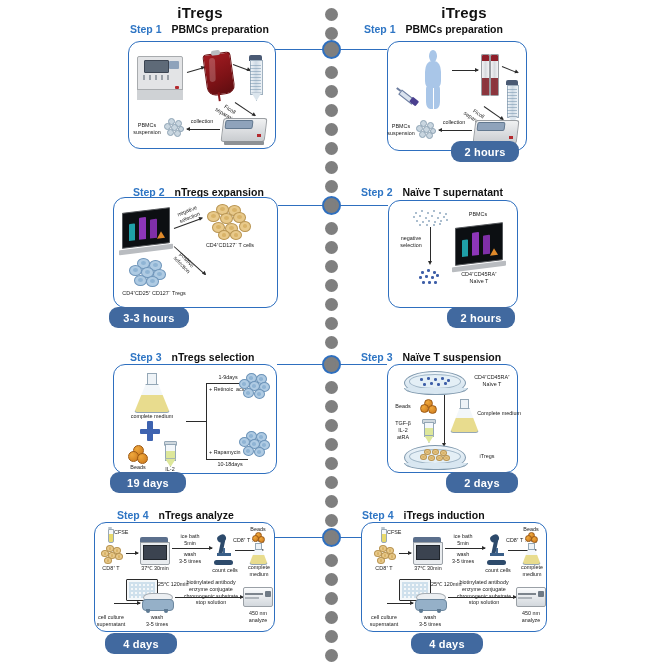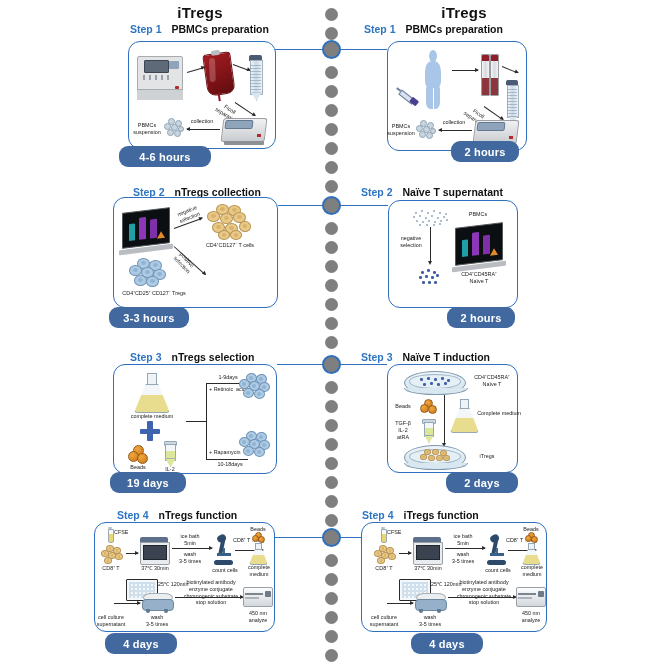--- a/index.html
+++ b/index.html
@@ -358,21 +358,20 @@
       <span style="left:12px;top:2px;width:7px;height:7px"></span>
       <span style="left:1px;top:5px;width:7px;height:7px"></span>
       <span style="left:8px;top:6px;width:7px;height:7px"></span>
       <span style="left:15px;top:8px;width:6px;height:6px"></span>
       <span style="left:4px;top:11px;width:7px;height:7px"></span>
       <span style="left:11px;top:12px;width:7px;height:7px"></span>
     </div>
     <div class="lbl" style="left:2px;top:80px;width:32px;">PBMCs
 suspension</div>
   </div>
-  <div class="badge" style="left:119px;top:146px;width:92px;">4-6 hours</div>
 
   <div class="step-head" style="left:364px;top:23px;">
     <span class="step-num">Step 1</span><span class="step-name">PBMCs preparation</span>
   </div>
   <div class="panel" style="left:387px;top:41px;width:140px;height:110px;">
 
     <div class="syr" style="left:6px;top:46px;width:26px;height:16px;">
       <div class="nd"></div>
         <div class="brl"></div>
         <div class="pl"></div>
@@ -422,21 +421,21 @@
       <span style="left:15px;top:8px;width:6px;height:6px"></span>
       <span style="left:4px;top:11px;width:7px;height:7px"></span>
       <span style="left:11px;top:12px;width:7px;height:7px"></span>
     </div>
     <div class="lbl" style="left:-3px;top:81px;width:32px;">PBMCs
 suspension</div>
   </div>
   <div class="badge" style="left:451px;top:141px;width:68px;">2 hours</div>
 
   <div class="step-head" style="left:133px;top:186px;">
-    <span class="step-num">Step 2</span><span class="step-name">nTregs collection</span>
+    <span class="step-num">Step 2</span><span class="step-name">nTregs expansion</span>
   </div>
   <div class="panel" style="left:113px;top:197px;width:165px;height:111px;">
 
     <div class="cyto" style="left:8px;top:12px;width:48px;height:36px;">
       <div class="sc"></div>
         <div class="t1"></div>
         <div class="t2"></div>
         <div class="t3"></div>
       <div class="dr"></div>
         <div class="st"></div>
@@ -590,21 +589,21 @@
       <span style="left:1px;top:6px;width:11px;height:10px"></span>
       <span style="left:11px;top:8px;width:11px;height:10px"></span>
       <span style="left:21px;top:9px;width:11px;height:10px"></span>
       <span style="left:5px;top:15px;width:11px;height:10px"></span>
       <span style="left:16px;top:16px;width:11px;height:10px"></span>
     </div>
   </div>
   <div class="badge" style="left:110px;top:472px;width:76px;">19 days</div>
 
   <div class="step-head" style="left:361px;top:351px;">
-    <span class="step-num">Step 3</span><span class="step-name">Naïve T induction</span>
+    <span class="step-num">Step 3</span><span class="step-name">Naïve T suspension</span>
   </div>
   <div class="panel" style="left:387px;top:364px;width:131px;height:109px;">
 
     <div class="petri" style="left:16px;top:6px;width:62px;height:24px;">
       <div class="rim"></div>
         <div class="in"></div>
         <div class="sd"></div>
       <div class="speckle blue" style="left:14px;top:6px;width:34px;height:10px;">
         <span style="left:2px;top:1px"></span>
           <span style="left:9px;top:0px"></span>
@@ -656,21 +655,21 @@
         <span style="left:8px;top:6px;width:7px;height:6px"></span>
         <span style="left:16px;top:6px;width:7px;height:6px"></span>
         <span style="left:23px;top:6px;width:7px;height:6px"></span>
       </div>
     </div>
     <div class="lbl" style="left:84px;top:88px;width:30px;">iTregs</div>
   </div>
   <div class="badge" style="left:446px;top:472px;width:72px;">2 days</div>
 
   <div class="step-head" style="left:117px;top:509px;">
-    <span class="step-num">Step 4</span><span class="step-name">nTregs function</span>
+    <span class="step-num">Step 4</span><span class="step-name">nTregs analyze</span>
   </div>
   <div class="panel" style="left:94px;top:522px;width:181px;height:110px;">
 
     <div class="vial" style="left:12px;top:4px;width:6px;height:14px;">
       <div class="c"></div>
         <div class="b"></div>
     </div>
     <div class="lbl l" style="left:19px;top:6px;width:22px;">CFSE</div>
 
     <div class="cluster cl-tan" style="left:6px;top:22px;width:22px;height:18px;">
@@ -754,21 +753,21 @@
         <div class="sl"></div>
         <div class="sl2"></div>
         <div class="pn"></div>
     </div>
     <div class="lbl" style="left:146px;top:87px;width:34px;">450 nm
 analyze</div>
   </div>
   <div class="badge" style="left:105px;top:633px;width:72px;">4 days</div>
 
   <div class="step-head" style="left:362px;top:509px;">
-    <span class="step-num">Step 4</span><span class="step-name">iTregs function</span>
+    <span class="step-num">Step 4</span><span class="step-name">iTregs induction</span>
   </div>
   <div class="panel" style="left:361px;top:522px;width:186px;height:110px;">
 
     <div class="vial" style="left:18px;top:4px;width:6px;height:14px;">
       <div class="c"></div>
         <div class="b"></div>
     </div>
     <div class="lbl l" style="left:25px;top:6px;width:22px;">CFSE</div>
 
     <div class="cluster cl-tan" style="left:12px;top:22px;width:22px;height:18px;">

